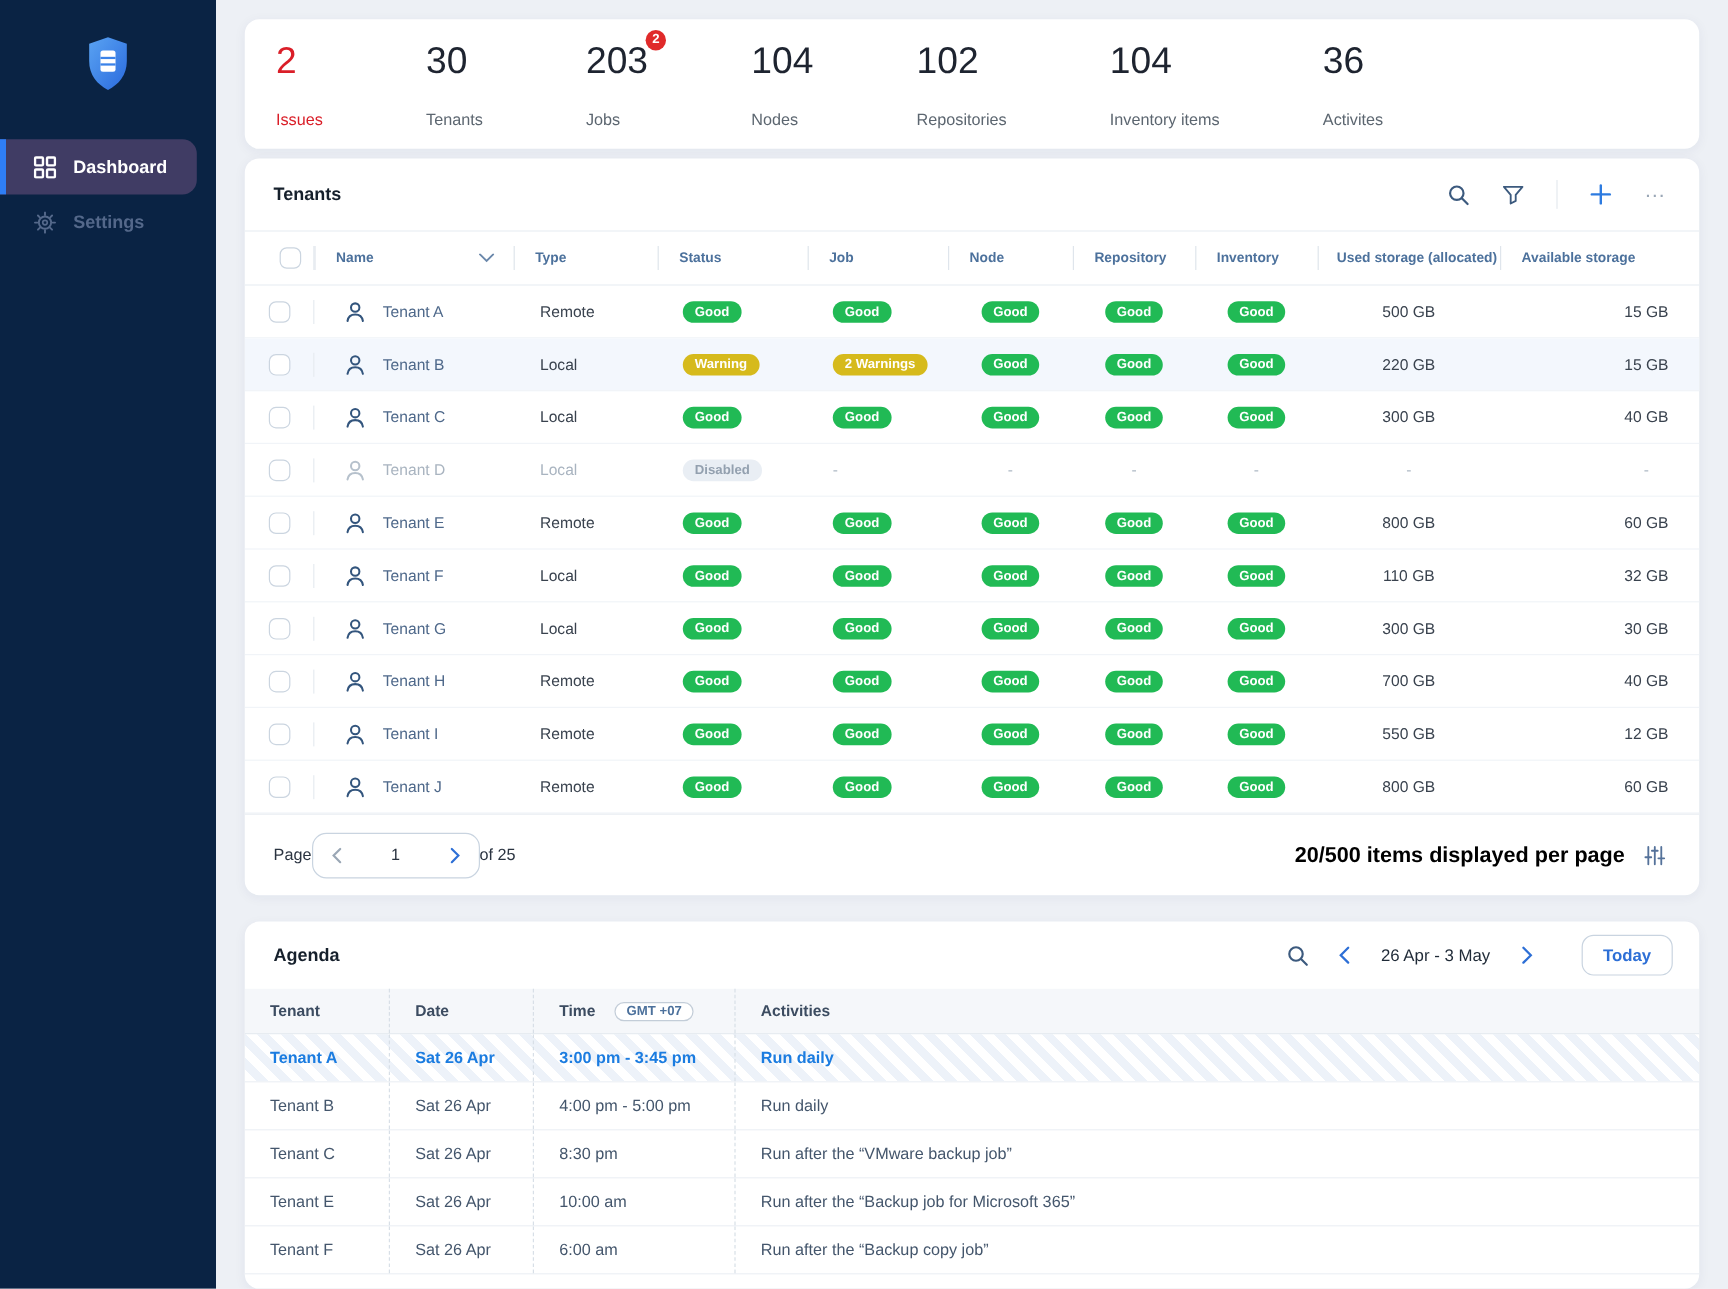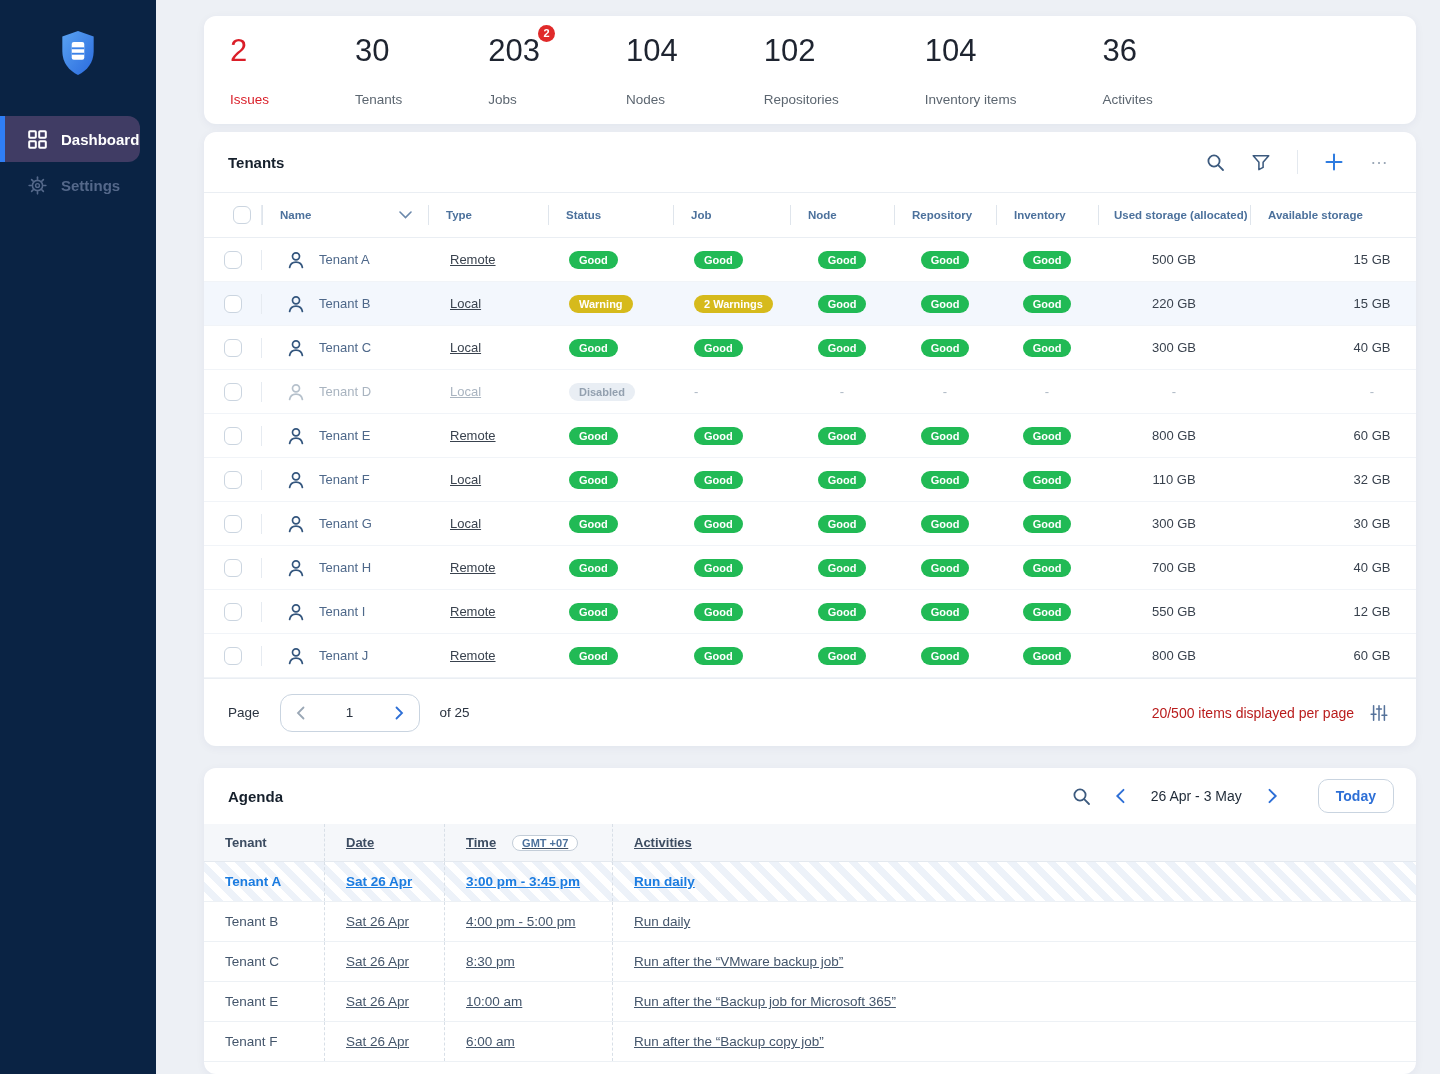--- a/index.html
+++ b/index.html
@@ -4,21 +4,21 @@
 <style>
   * { box-sizing: border-box; margin: 0; padding: 0; }
   html,body { width:1440px; height:1074px; overflow:hidden; }
   body {
     font-family: "Liberation Sans", sans-serif;
     background:#edf0f5;
     position:relative;
     color:#39424e;
   }
   
-  .sidebar { position:absolute; left:0; top:0; width:156px; height:100%; background:#0a2344; }
+  .sidebar { position:absolute; left:0; top:0; width:180px; height:100%; background:#0a2344; }
   .logo-wrap { display:flex; justify-content:center; padding-top:30px; height:116px; }
   .nav-item { position:relative; height:46px; display:flex; align-items:center; gap:14px;
               padding-left:28px; margin-right:16px; color:#54688a; font-size:15px; font-weight:700; cursor:pointer; }
   .nav-item.active { background:#403c64; border-radius:0 12px 12px 0; color:#ffffff; }
   .nav-item.active::before { content:""; position:absolute; left:0; top:0; bottom:0; width:5px; background:#2f7ef5; }
   .nav-item.active { padding-left:28px; }
   .nav-label { white-space:nowrap; }
   
   .main { position:absolute; left:180px; top:0; width:1260px; height:100%; padding:16px 24px 0 24px; }
   .card { background:#fff; border-radius:12px; box-shadow:0 2px 10px rgba(20,45,90,.05); }
@@ -49,53 +49,53 @@
                         width:1px; height:20px; background:#dfe5ec; }
   .h-name { display:flex; align-items:center; justify-content:space-between; padding-right:16px; }
   .t-row { height:44px; border-bottom:1px solid #f1f4f8; font-size:13px; }
   .t-row.hl { background:#f3f7fd; }
   .c { white-space:nowrap; }
   .cb { position:relative; display:flex; align-items:center; justify-content:center; height:100%; }
   .cb .vline { position:absolute; right:0; top:50%; transform:translateY(-50%); width:1px; height:20px; background:#e6ebf1; }
   .checkbox { width:18px; height:18px; border:1.5px solid #cbd5e0; border-radius:6px; background:#fff; cursor:pointer; }
   .nm { display:flex; align-items:center; gap:13px; padding-left:24px; }
   .nm-t { color:#4e688a; font-size:13px; }
-  .ty { padding-left:22px; color:#39424e;text-decoration:underline; }
+  .ty { padding-left:22px; color:#39424e; }
   .bl { padding-left:21px; }
   .bc { text-align:center; }
   .ct { text-align:center; color:#39424e; }
   .badge { display:inline-block; padding:3px 10px 3px; border-radius:10px; font-size:11px; font-weight:700; color:#fff; }
   .b-good { background:#21ba55;text-align:right; }
   .b-warn { background:#d6ba1c; }
   .b-disabled { background:#e9eef4; color:#93a0af; }
   .dash { color:#aeb9c5; }
   .t-row.dis .nm-t, .t-row.dis .ty { color:#a9b4c0; }
   .t-row.dis .person-icon { stroke:#b6c1cc; }
   
   .pager-row { height:68px; display:flex; align-items:center; justify-content:space-between; padding:0 28px 0 24px; }
-  .pager-left { display:flex; align-items:center; gap:20px; font-size:13.5px; color:#2a3340; }
+  .pager-left { display:flex; align-items:center; font-size:13.5px; color:#2a3340; }
   .pager-box { width:140px; height:38px; border:1px solid #c9d4e0; border-radius:12px;
                display:flex; align-items:center; justify-content:space-between; padding:0 15px; background:#fff; }
   .pager-box .cur { font-size:13.5px; color:#2a3340; }
-  .pager-right { display:flex; align-items:center; gap:16px; font-size:14px; color:#b91c1c; }
+  .pager-right { display:flex; align-items:center; gap:16px; font-size:18px; color:#000000;font-weight:bold; }
   
   .agenda-card { margin-top:22px; height:306px; overflow:hidden; }
   .agenda-head { display:flex; align-items:center; justify-content:space-between; height:56px; padding:0 22px 0 24px; }
   .agenda-controls { display:flex; align-items:center; gap:0; }
   .agenda-controls .icon-btn { cursor:pointer; display:flex; align-items:center; }
   .date-range { font-size:14px; color:#1f2a37; margin:0 26px; }
   .today-btn { margin-left:40px; border:1px solid #c9d4e0; border-radius:10px; background:#fff;
                padding:8px 17px; color:#2d6fd6; font-weight:700; font-size:14px; cursor:pointer;
                font-family:"Liberation Sans",sans-serif; }
   .ag-search { margin-right:24px; }
   .a-head, .a-row { display:grid; grid-template-columns:120px 120px 168px 1fr; align-items:center; }
   .a-head { height:38px; background:#f5f7fa; border-bottom:1px solid #e4e9ef;
             color:#3c4c61; font-size:13px; font-weight:700; }
   .a-cell { padding-left:21px; white-space:nowrap; }
-  .a-head .a-cell + .a-cell, .a-row .a-cell + .a-cell { border-left:1px dashed #d8dfe7; height:100%; display:flex; align-items:center;text-decoration:underline; }
+  .a-head .a-cell + .a-cell, .a-row .a-cell + .a-cell { border-left:1px dashed #d8dfe7; height:100%; display:flex; align-items:center; }
   .a-head .a-cell, .a-row .a-cell { height:100%; display:flex; align-items:center; }
   .gmt-pill { margin-left:16px; border:1px solid #c3cdd8; border-radius:10px; padding:1px 9px;
               font-size:11px; font-weight:700; color:#4c719c; background:#fff; }
   .a-row { height:40px; font-size:13.5px; color:#44566c; border-bottom:1px solid #edf1f5; }
   .a-row.hl { color:#1b7ce0; font-weight:700;
               background:repeating-linear-gradient(45deg,#ffffff 0px,#ffffff 7px,#edf2f9 7px,#edf2f9 14px); }
   svg { display:block; }
 </style>
 </head>
 <body>

